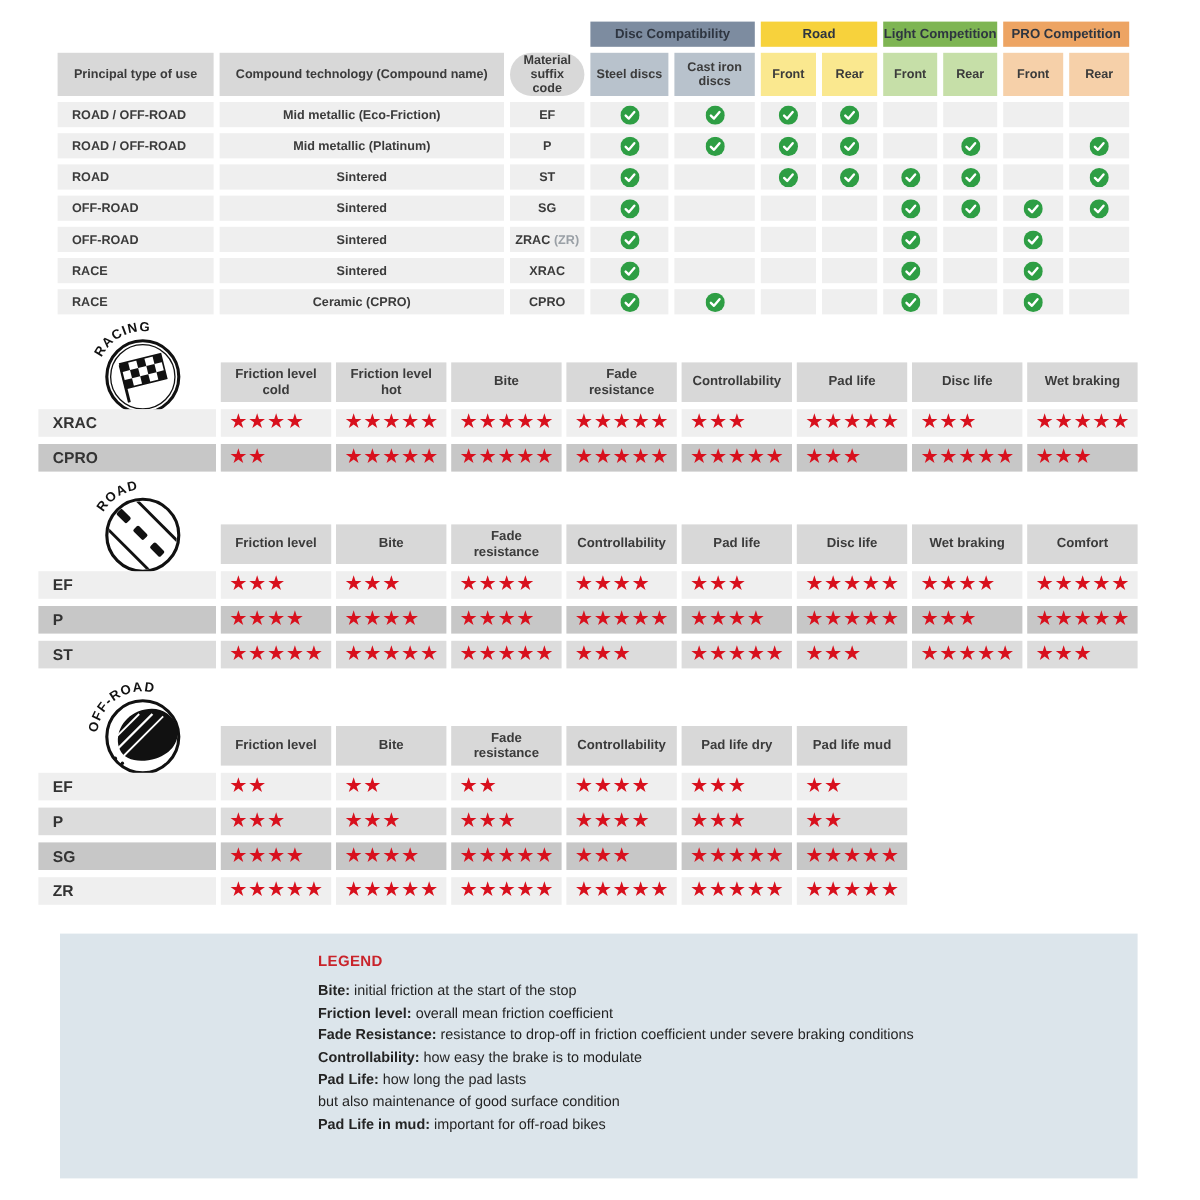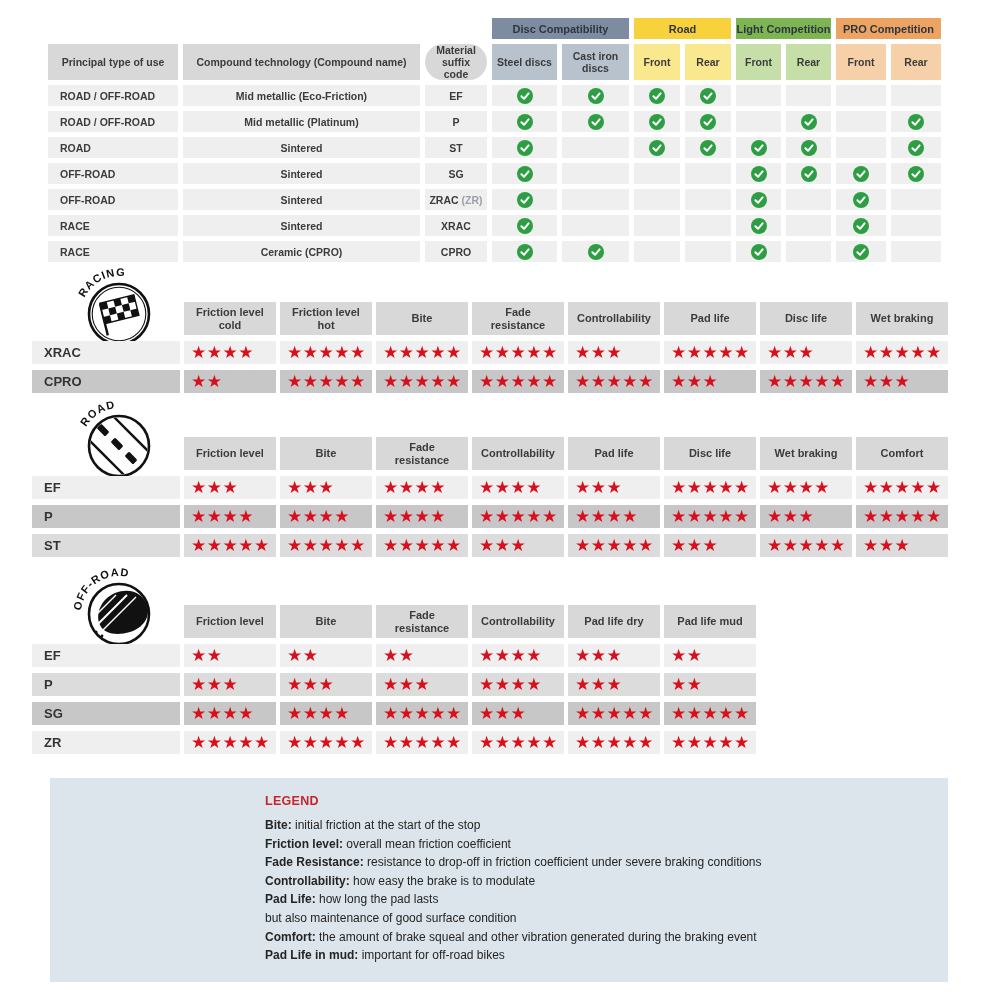--- a/index.html
+++ b/index.html
@@ -629,19 +629,18 @@
   <div class="legend">
     <div class="legend-inner">
       <div class="legend-title">LEGEND</div>
       <div id="legend-entries">
           <div class="legend-line"><span class="term">Bite: </span>initial friction at the start of the stop</div>
           <div class="legend-line"><span class="term">Friction level: </span>overall mean friction coefficient</div>
           <div class="legend-line"><span class="term">Fade Resistance: </span>resistance to drop-off in friction coefficient under severe braking conditions</div>
           <div class="legend-line"><span class="term">Controllability: </span>how easy the brake is to modulate</div>
           <div class="legend-line"><span class="term">Pad Life: </span>how long the pad lasts</div>
           <div class="legend-line">but also maintenance of good surface condition</div>
-          <div class="legend-line"><span class="term">Comfort: </span>the amount of brake squeal and other vibration generated during the braking event</div>
           <div class="legend-line"><span class="term">Pad Life in mud: </span>important for off-road bikes</div>
         </div>
     </div>
   </div>
 
 </div>
 
 </body></html>

